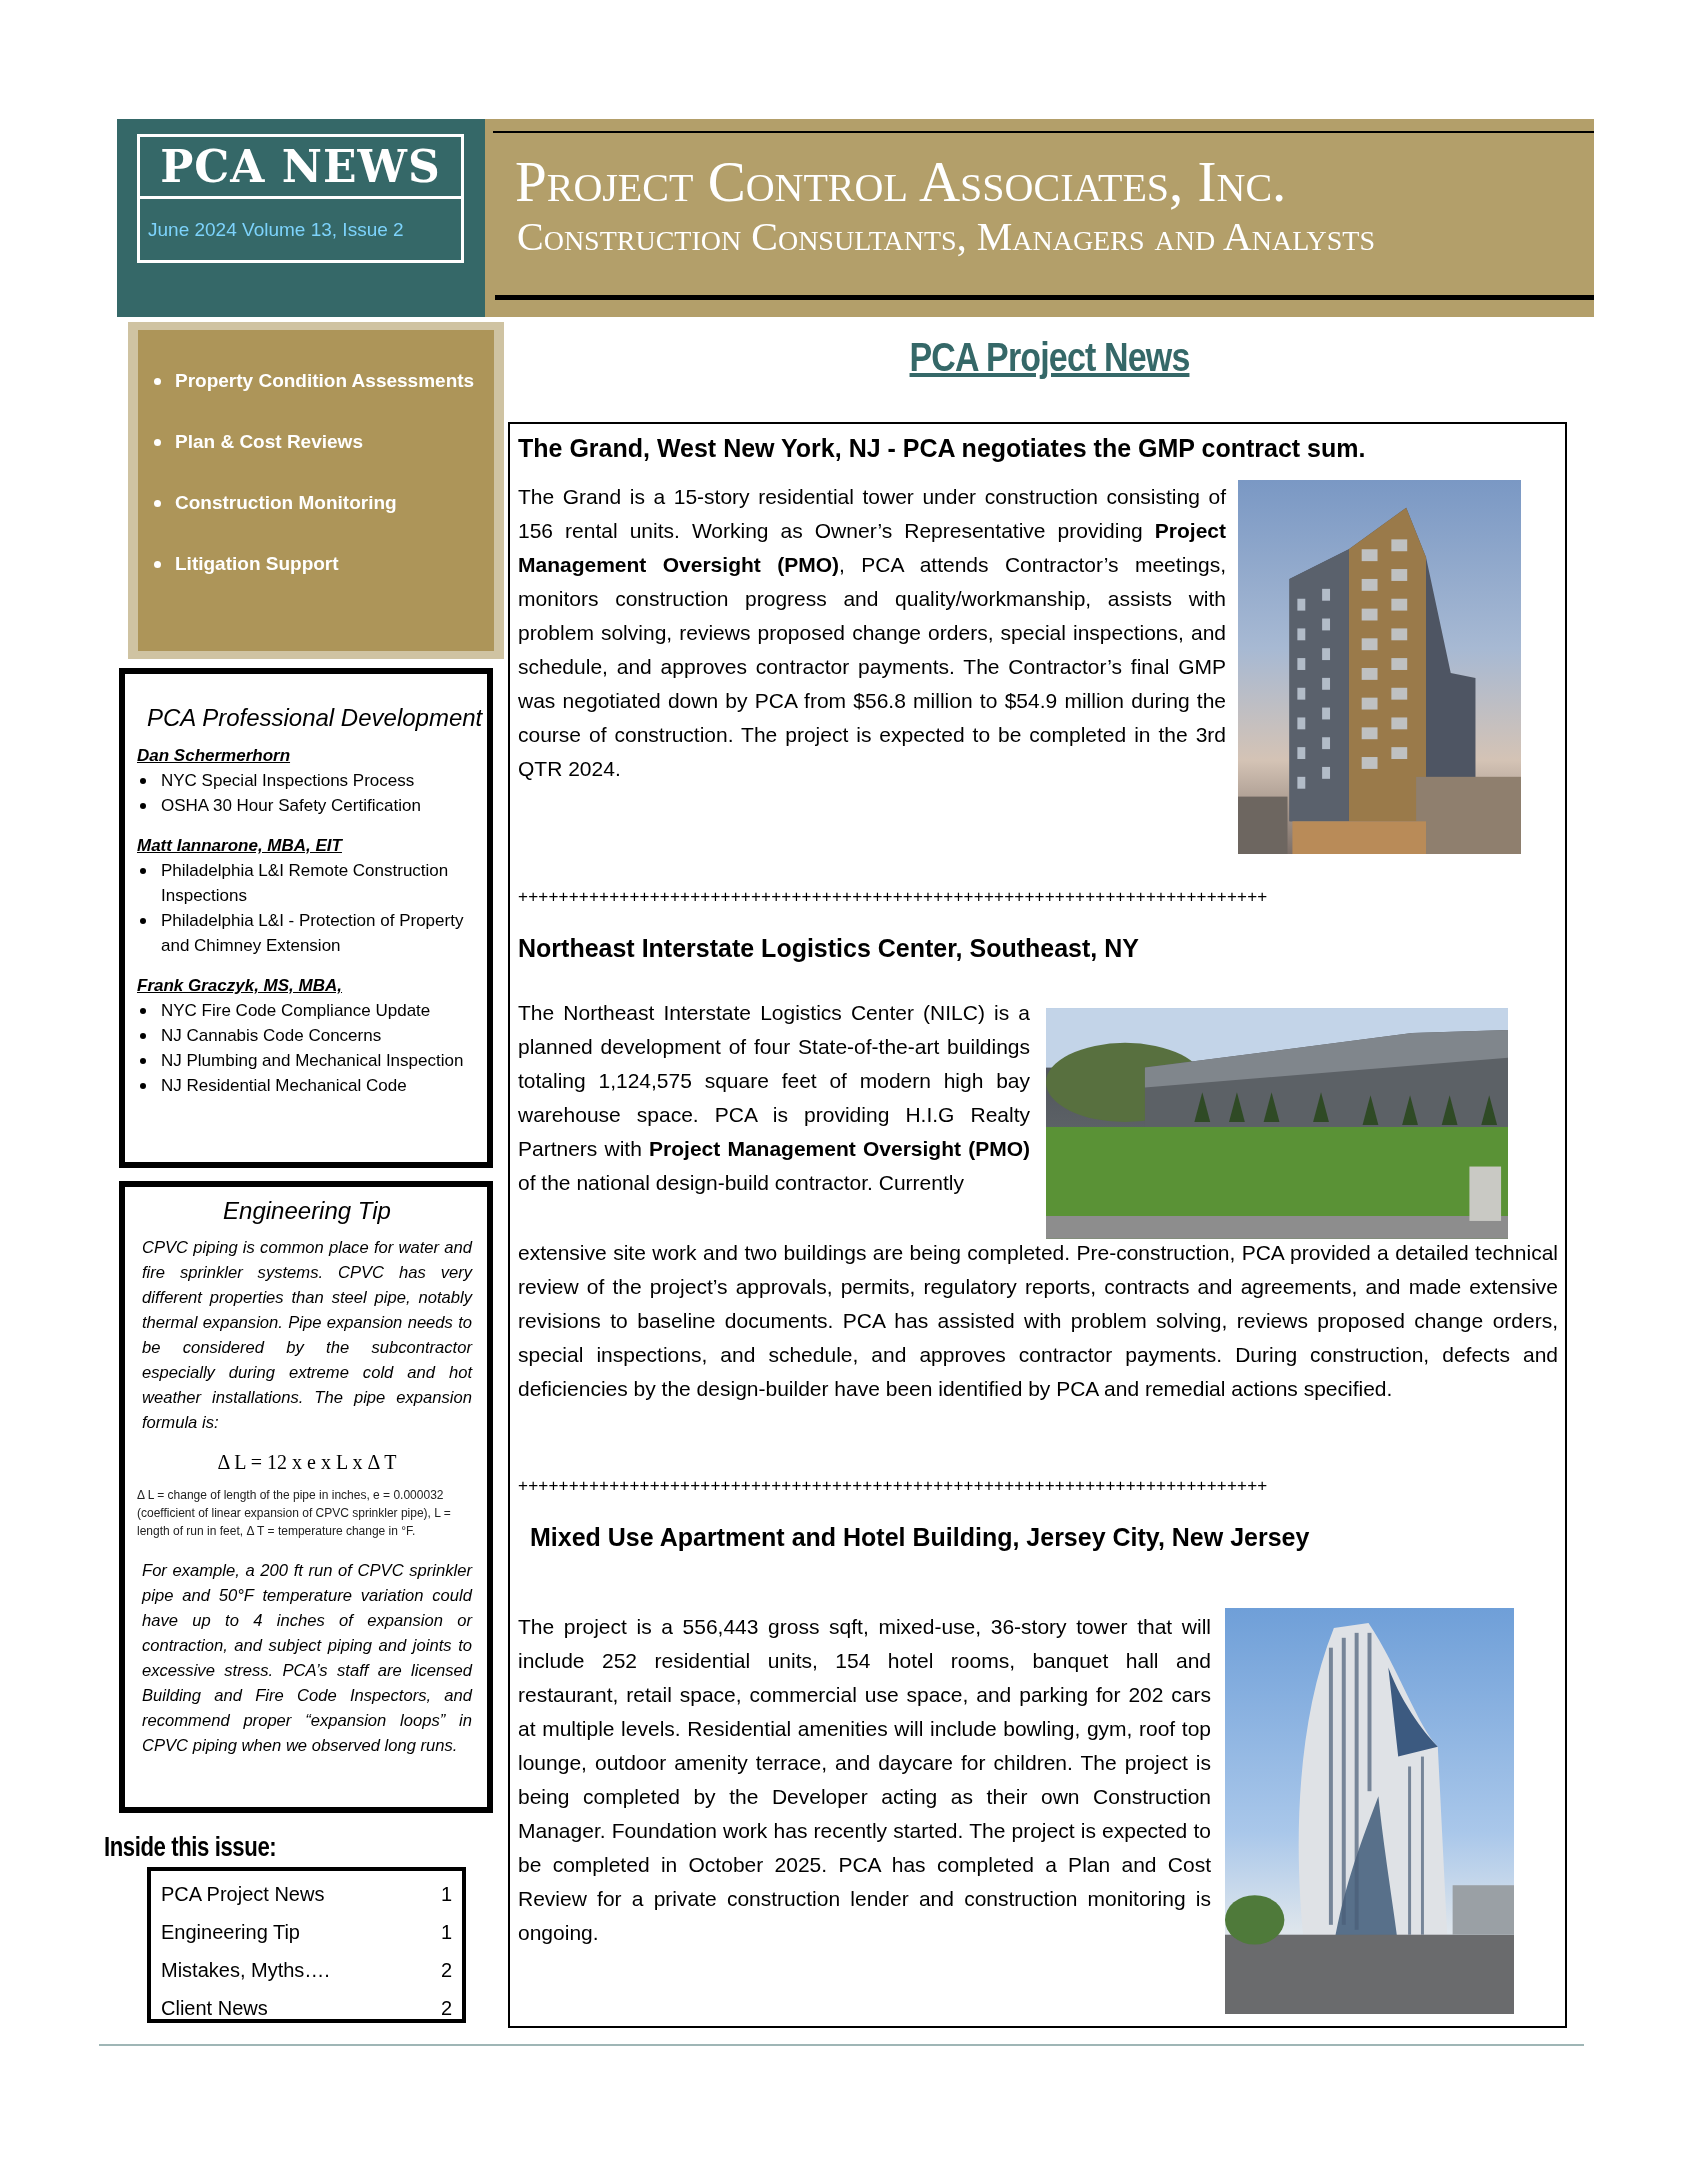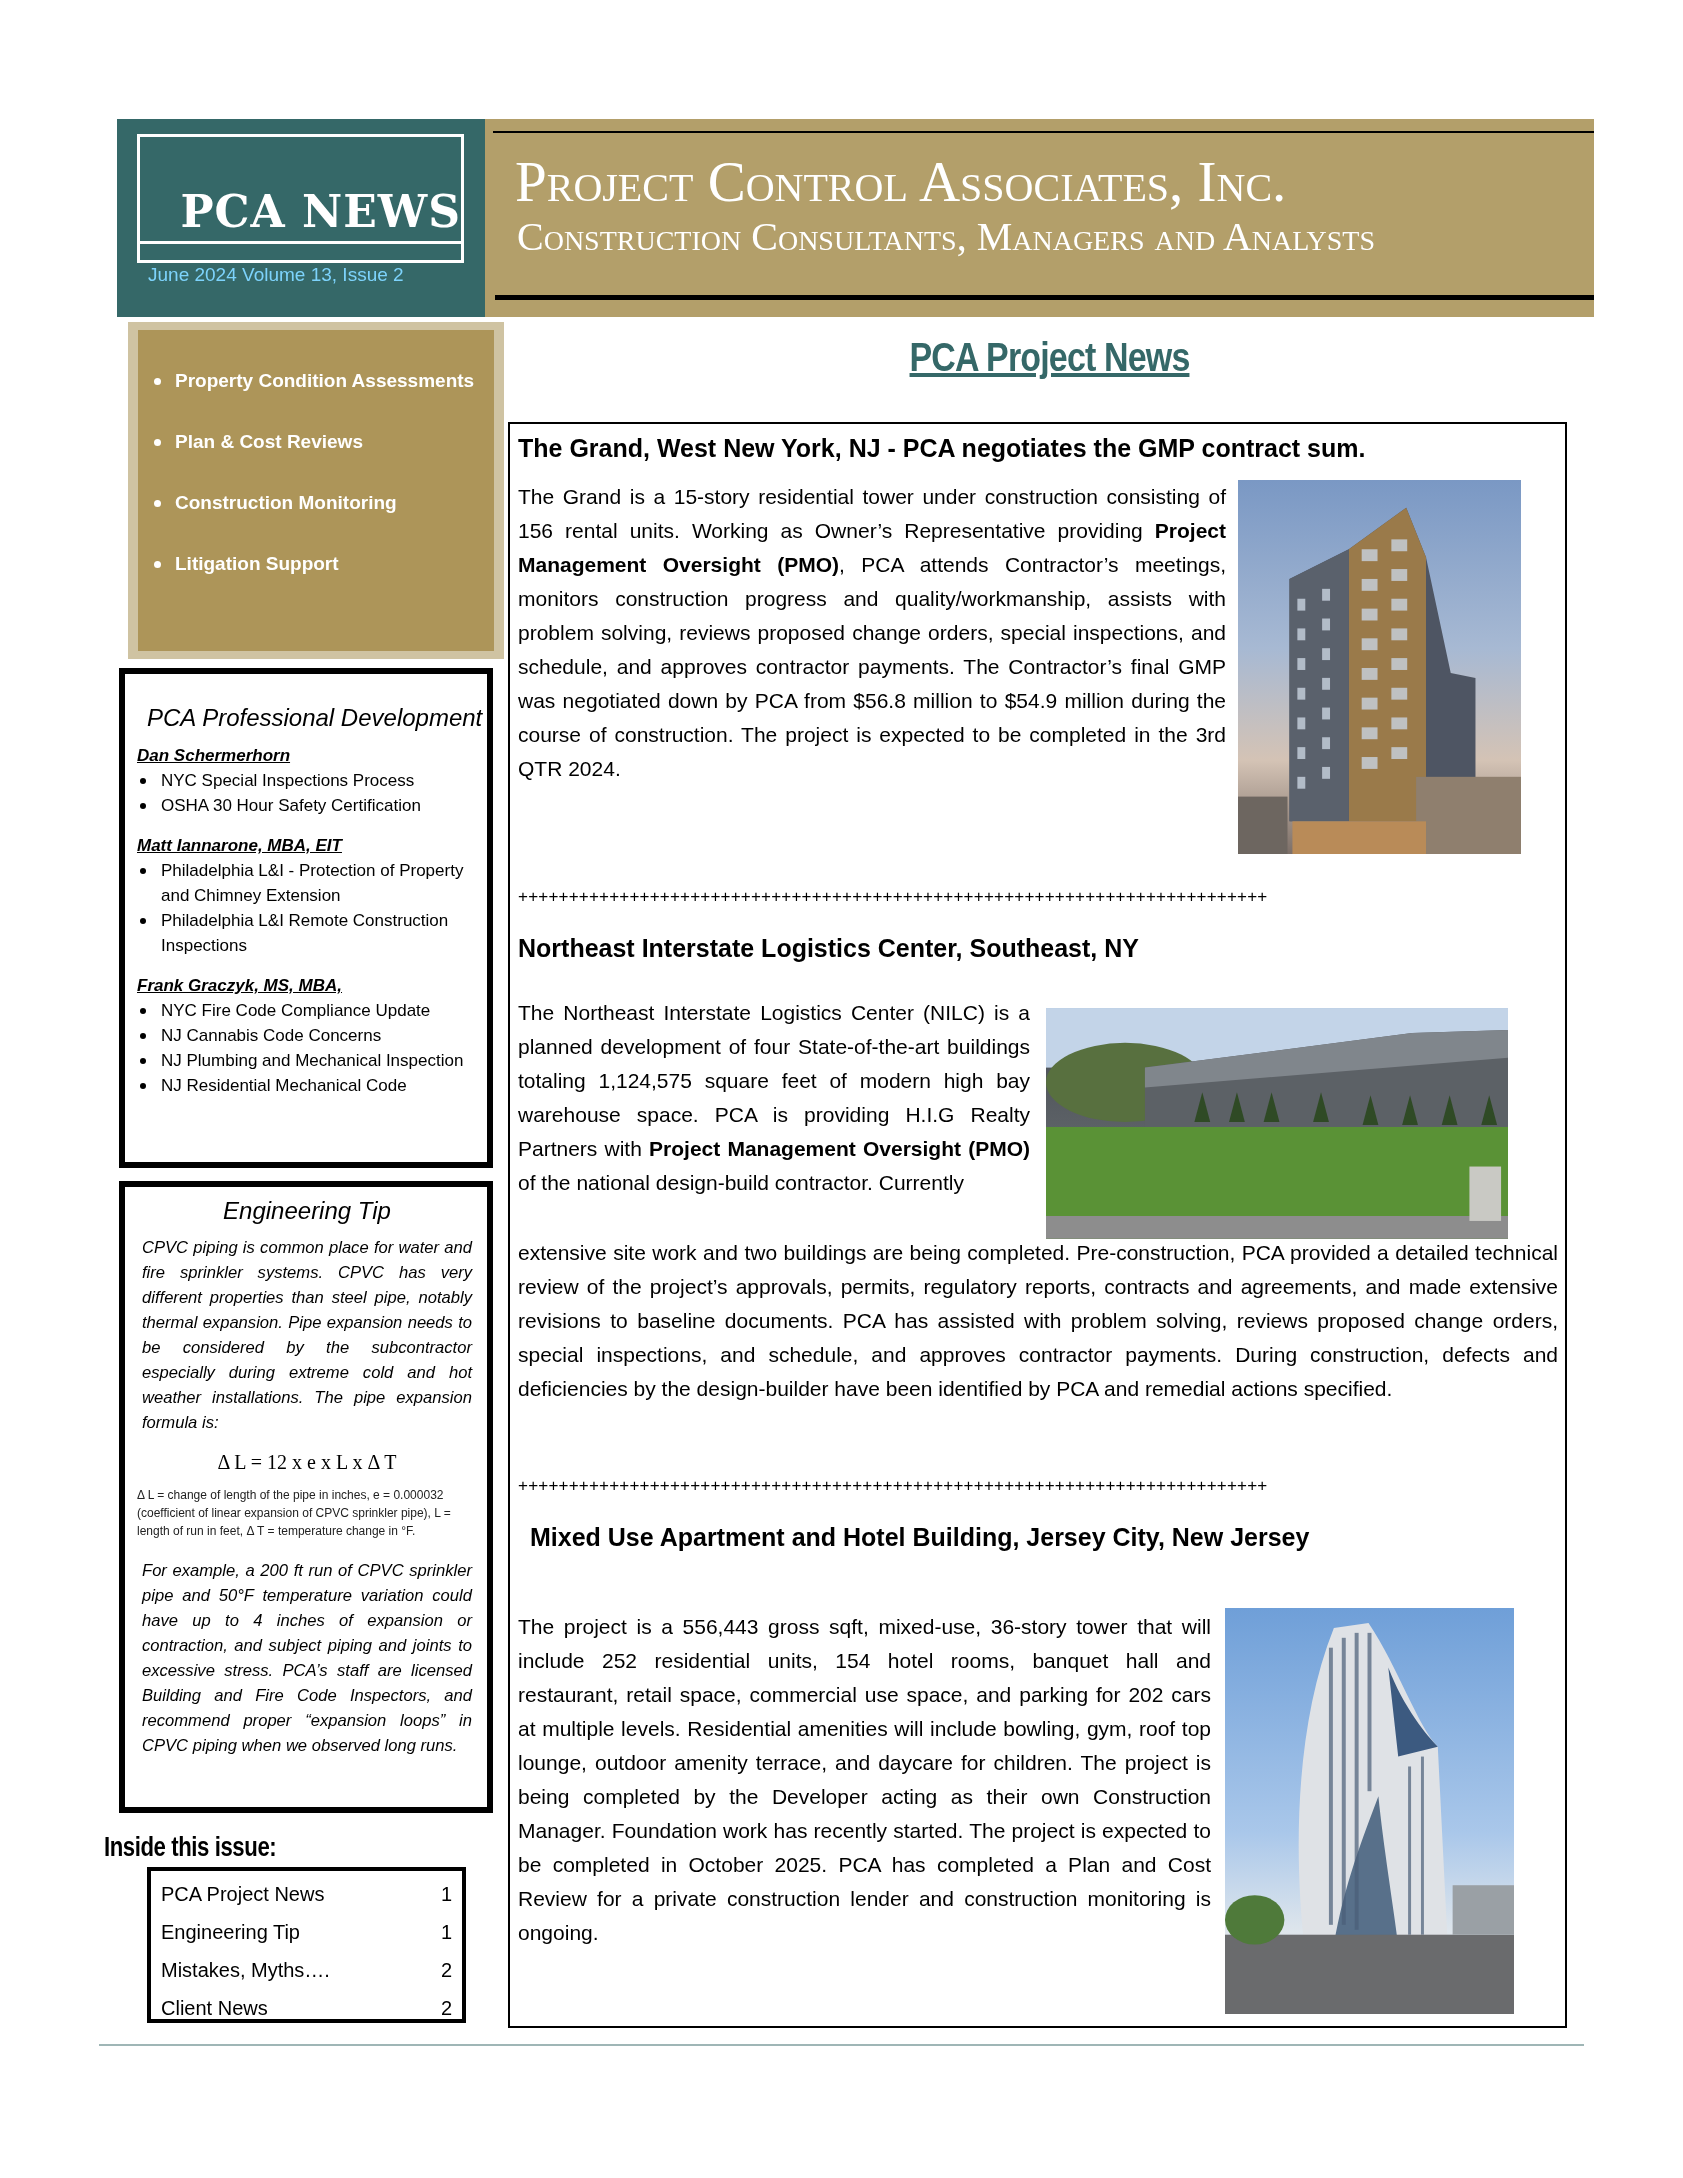--- a/index.html
+++ b/index.html
@@ -1,21 +1,21 @@
 <!DOCTYPE html>
 <html><head>
 <meta charset="utf-8">
 <style>
   html, body { margin: 0; padding: 0; background: #ffffff; }
   body { width: 1683px; height: 2178px; position: relative; overflow: hidden; font-family: "Liberation Sans", sans-serif; color: #000; }
 
   
   .masthead-left { position: absolute; left: 117px; top: 119px; width: 368px; height: 198px; background: #356868; }
   .masthead-box { position: absolute; left: 20px; top: 15px; width: 327px; height: 129px; border: 3px solid #ffffff; box-sizing: border-box; }
-  .masthead-title { height: 59px; border-bottom: 3px solid #ffffff; color: #fff; font-family: "DejaVu Serif", serif; font-weight: bold; font-size: 44px; line-height: 59px; text-align: right; letter-spacing: 1px; margin-top: 45px; }
+  .masthead-title { height: 59px; border-bottom: 3px solid #ffffff; color: #fff; font-family: "DejaVu Serif", serif; font-weight: bold; font-size: 44px; line-height: 59px; text-align: center; letter-spacing: 1px; }
   .masthead-issue { color: #7dd3fc; font-family: "Liberation Sans", sans-serif; font-size: 19px; line-height: 61px; padding-left: 8px; }
 
   .masthead-right { position: absolute; left: 485px; top: 119px; width: 1109px; height: 198px; background: #b39f6a; }
   .masthead-right .rule-top { position: absolute; left: 8px; right: 0; top: 12px; height: 2px; background: #000; }
   .masthead-right .rule-bottom { position: absolute; left: 10px; right: 0; top: 176px; height: 5px; background: #000; }
   .company-name { position: absolute; left: 30px; top: 30px; color: #fff; font-family: "Liberation Serif", serif; font-size: 57px; font-variant: small-caps; letter-spacing: 0px; white-space: nowrap; }
   .company-tag { position: absolute; left: 32px; top: 94px; color: #fff; font-family: "Liberation Serif", serif; font-size: 40px; font-variant: small-caps; white-space: nowrap; text-align: right; }
 
   
   .services { position: absolute; left: 128px; top: 322px; width: 376px; height: 337px; background: #cfc3a2; }
@@ -100,22 +100,22 @@
 
 <div class="profdev">
   <h3>PCA Professional Development</h3>
   <div class="person">Dan Schermerhorn</div>
   <ul>
     <li>NYC Special Inspections Process</li>
     <li>OSHA 30 Hour Safety Certification</li>
   </ul>
   <div class="person">Matt Iannarone, MBA, EIT</div>
   <ul>
+    <li>Philadelphia L&amp;I Remote Construction Inspections</li>
     <li>Philadelphia L&amp;I  -  Protection of Property and Chimney Extension</li>
-    <li>Philadelphia L&amp;I Remote Construction Inspections</li>
   </ul>
   <div class="person">Frank Graczyk, MS, MBA,</div>
   <ul>
     <li>NYC Fire Code Compliance Update</li>
     <li>NJ Cannabis Code Concerns</li>
     <li>NJ Plumbing and Mechanical Inspection</li>
     <li>NJ Residential Mechanical Code</li>
   </ul>
 </div>
 

